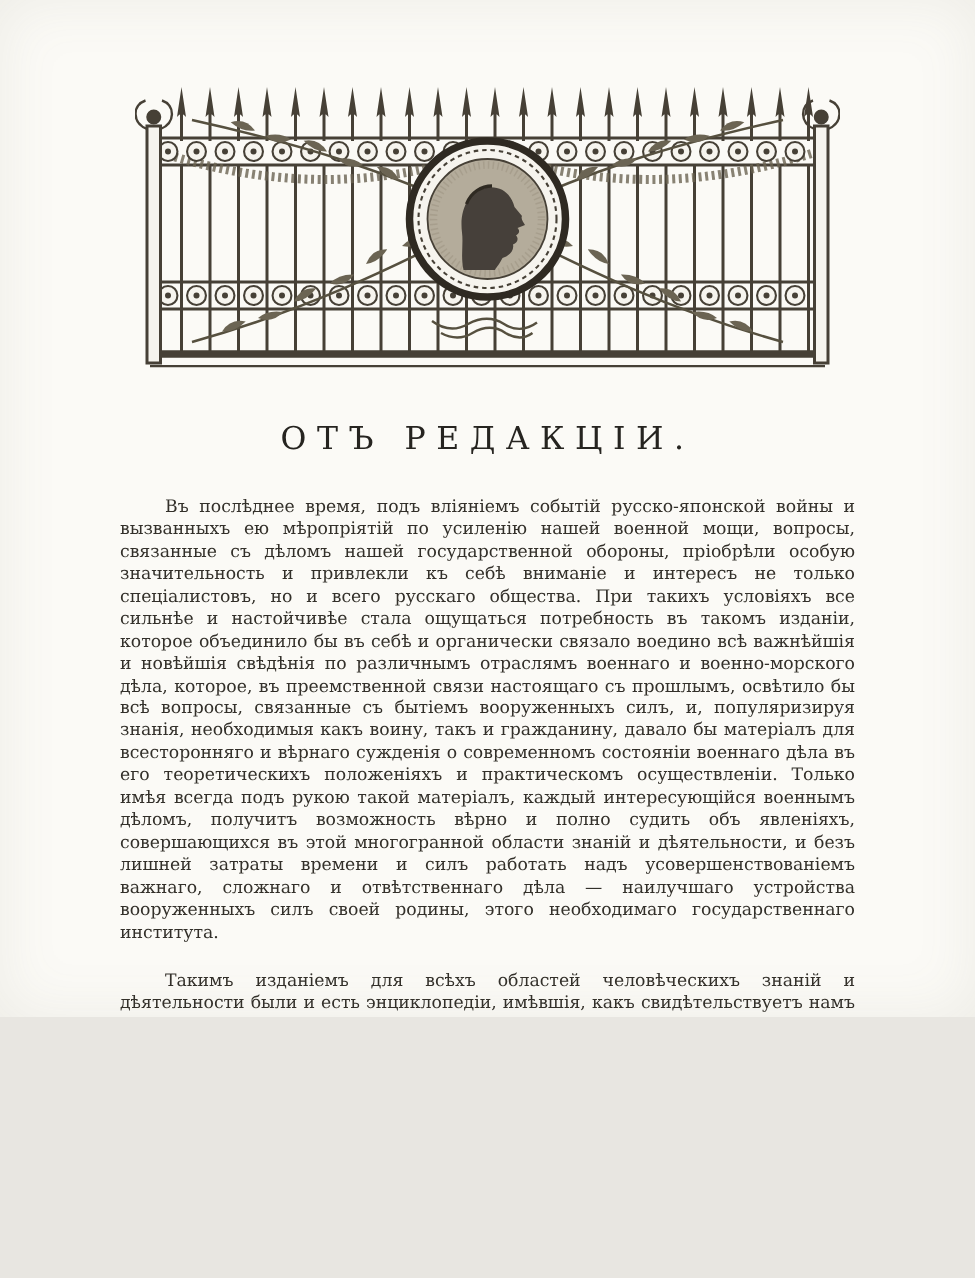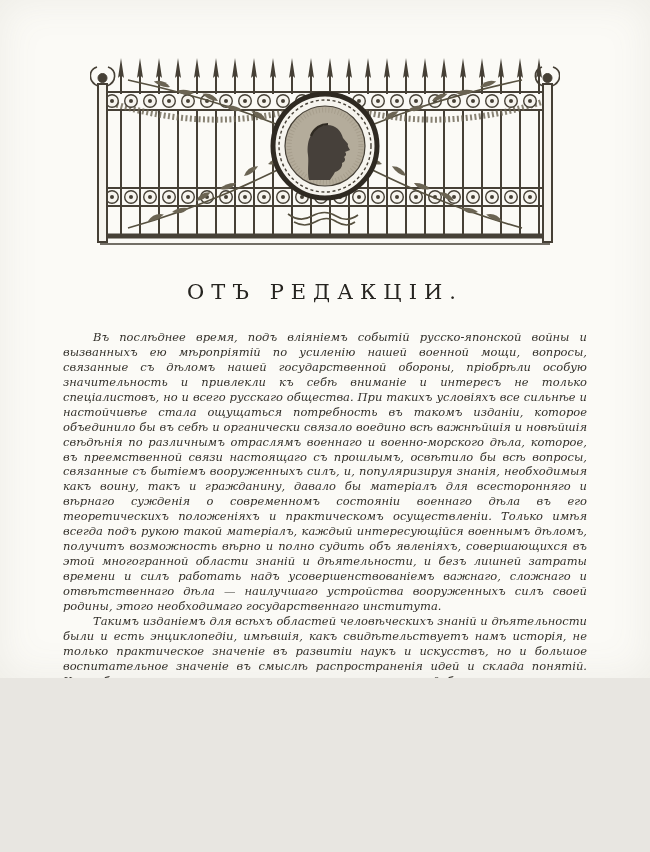--- a/index.html
+++ b/index.html
@@ -35,23 +35,22 @@
   }
   .body-text {
     width: 524px;
     margin: 26px auto 0;
     font-size: 11.5px;
     line-height: 1.3;
     text-align: justify;
     color: #33302a;
   }
   .body-text p {
-    margin: 0;
+    margin: 17px;
     text-indent: 30px;
-    font-style: italic;
   }
 </style>
 </head>
 <body>
 
 <div class="page">
 
   <figure class="engraving" style="margin:40px auto 0;">
     <svg viewBox="0 0 470 212" width="470" height="212" aria-hidden="true">
       <defs>

